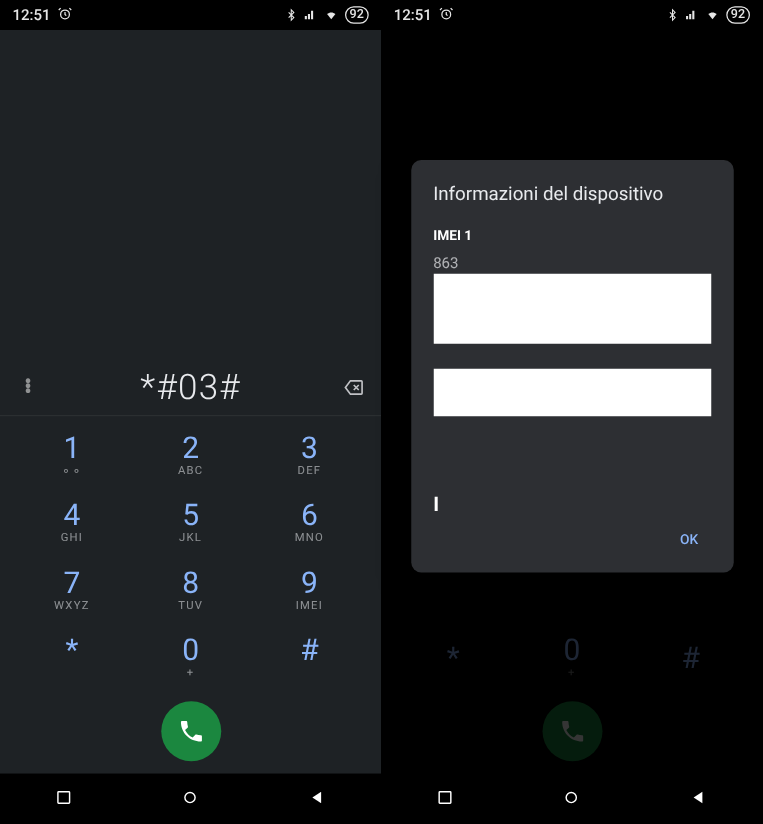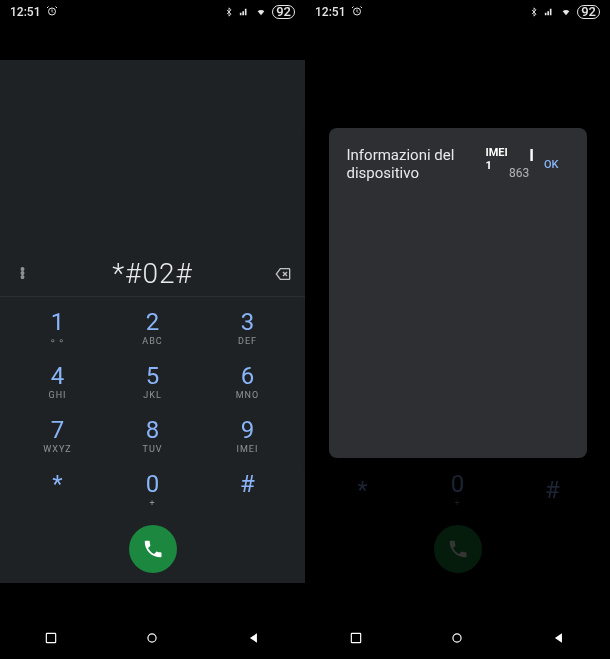--- a/index.html
+++ b/index.html
@@ -11,21 +11,20 @@
     font-family: Roboto, Arial, sans-serif;
     overflow: hidden;
   }
   .panel {
     width: 305px;
     height: 659px;
     background: #000;
     display: flex;
     flex-direction: column;
     position: relative;
-    gap: 36px;
   }
   .status-bar {
     height: 24px;
     display: flex;
     align-items: center;
     justify-content: space-between;
     padding: 0 10px;
     color: rgba(255,255,255,0.9);
     font-size: 12px;
     font-weight: 500;
@@ -108,38 +107,38 @@
   }
   .dialog {
     width: 258px;
     background: #2d2f33;
     border-radius: 8px;
     padding: 18px 18px 8px;
     color: #e8eaed;
     box-shadow: 0 8px 24px rgba(0,0,0,0.6);
     min-height: 330px;
     display:flex;
-    flex-direction:row;
+    flex-direction:column;
     pointer-events: auto;
   }
   .dialog-title { font-size: 15px; font-weight: 400; margin-bottom: 18px; color: #e8eaed; }
   .field-label { font-size: 11px; font-weight: 700; color: #fff; }
-  .field-value { font-size: 12px; color: rgba(232,234,237,0.7); margin-top: 20px; }
+  .field-value { font-size: 12px; color: rgba(232,234,237,0.7); margin-top: 8px; }
   .redact { background:#fff; height: 38px; margin: 2px 0 18px; }
   .redact.tall { height: 56px; }
   .dialog-spacer { flex:1; }
   .caret { color:#fff; font-weight:700; }
   .dialog-actions { display:flex; justify-content:flex-end; padding: 6px 0; }
   .ok-btn { color:#8ab4f8; font-size:11px; font-weight:500; padding:6px 10px; }
   .dim-keypad { opacity: 0.35; filter: brightness(0.6); }
   .battery-pill {
     border: 1px solid rgba(255,255,255,0.9);
     border-radius: 7px;
     padding: 0 3px;
-    font-size: 13px;
+    font-size: 10px;
     line-height: 12px;
     display:inline-flex;
     align-items:center;
   }
 </style>
 </head>
 <body>
 
 <div class="panel">
   <div class="status-bar">
@@ -173,21 +172,21 @@
         </span>
     </div>
   </div>
 
   <div class="dialer-body">
     <div class="empty-space"></div>
     <div class="input-row">
       <div class="menu-dots">
         <div class="dots">•<br>•<br>•</div>
       </div>
-      <div class="input-value">*#02#</div>
+      <div class="input-value">*#03#</div>
       <div class="backspace">
         <svg width="22" height="16" viewBox="0 0 24 24" fill="none" stroke="rgba(232,234,237,0.8)" stroke-width="2">
             <path d="M21 4H8l-6 8 6 8h13a1 1 0 001-1V5a1 1 0 00-1-1z"></path>
             <path d="M18 9l-6 6M12 9l6 6"></path>
           </svg>
       </div>
     </div>
     <div class="keypad">
       <div class="key">
           <span class="key-digit">1</span>

